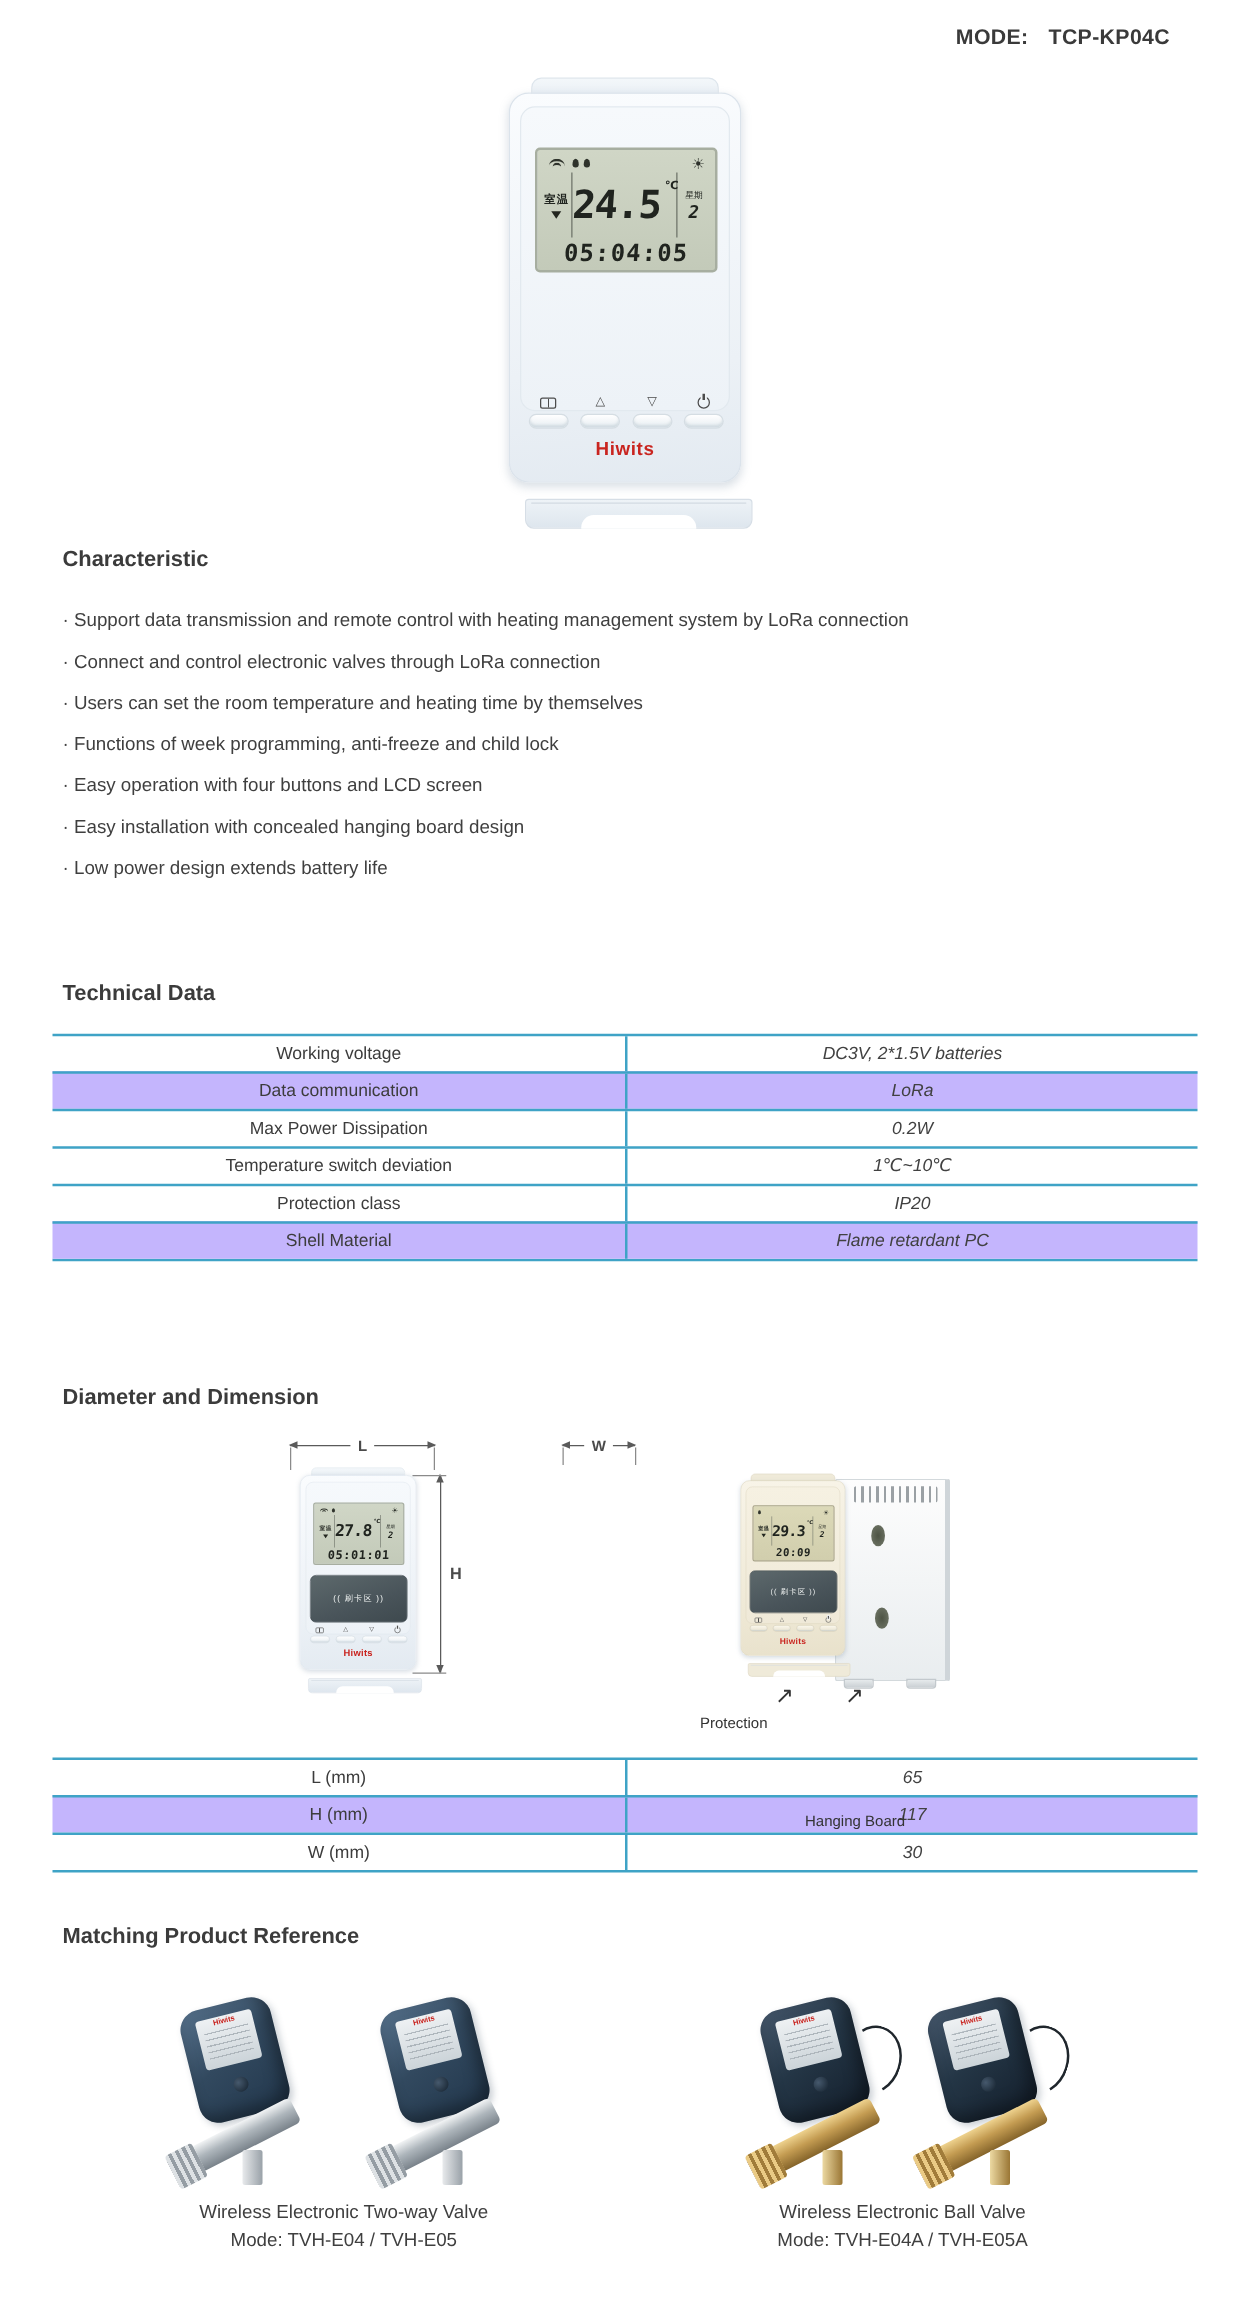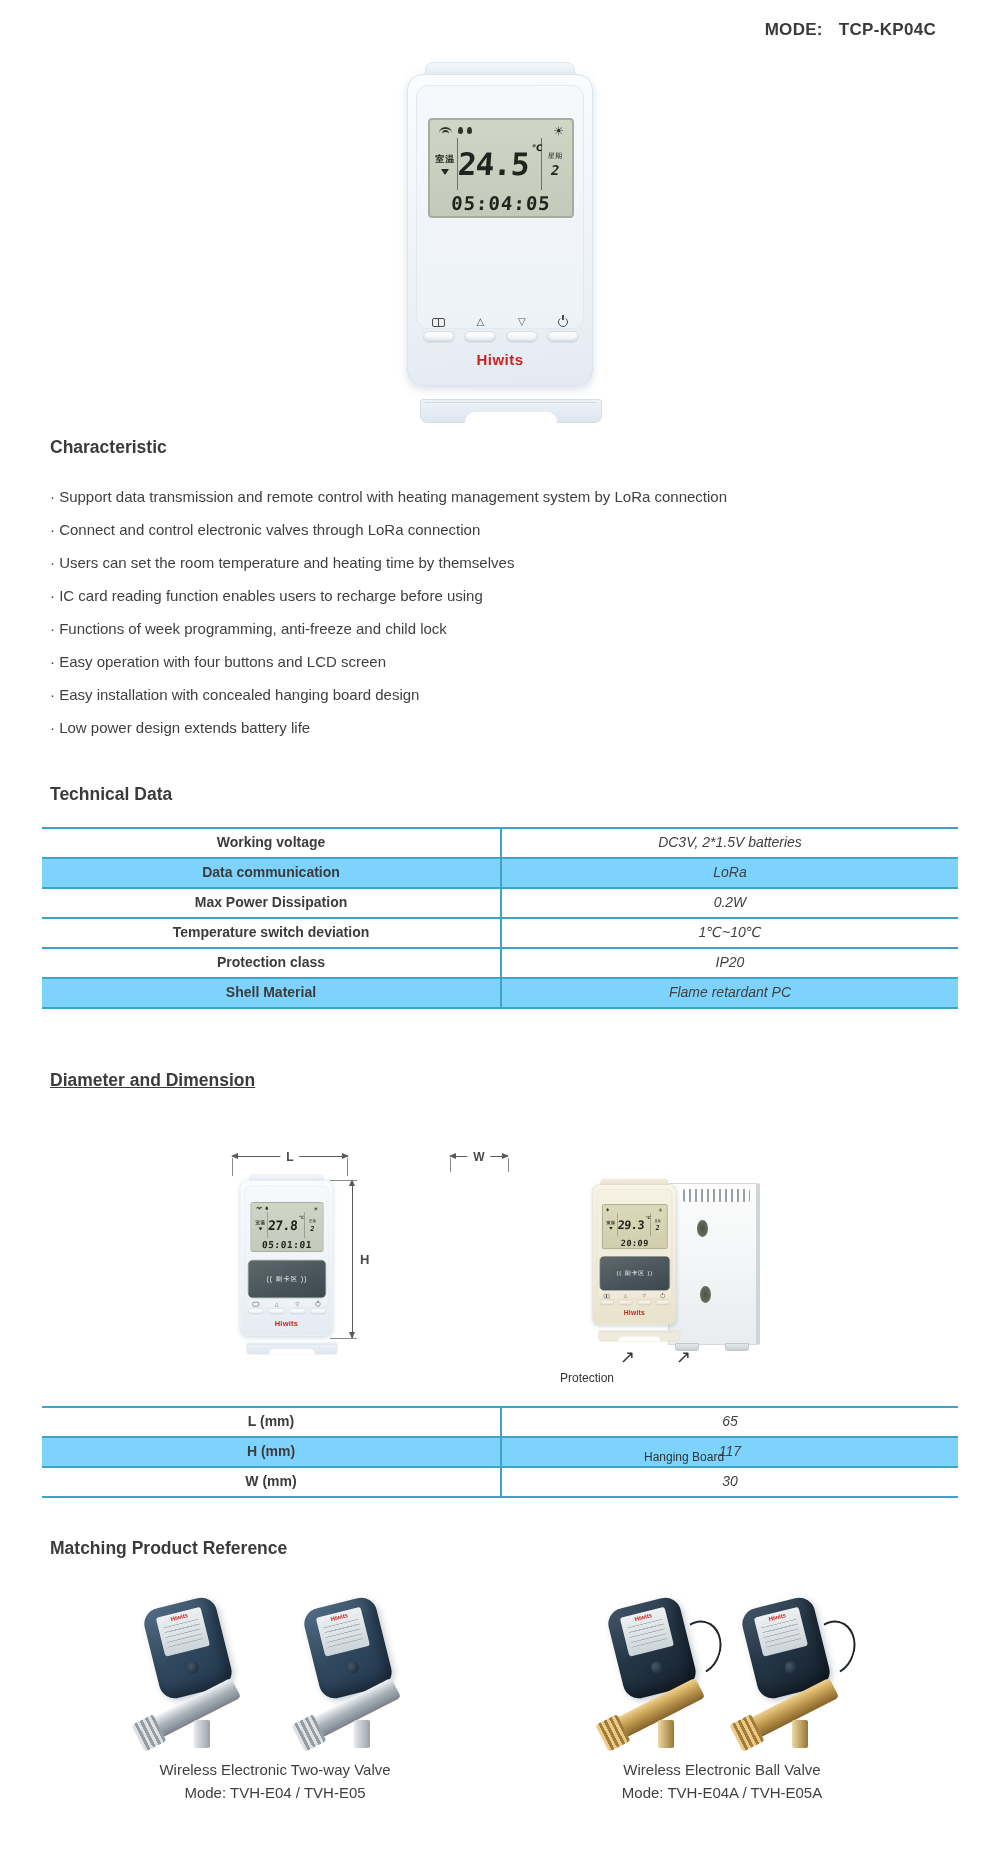--- a/index.html
+++ b/index.html
@@ -14,23 +14,23 @@
   
   .section-title { position:absolute; left:50px; font-size:17.5px; font-weight:bold; color:#3b3b3b; }
 
   
   .bullets { position:absolute; left:50px; top:480px; width:900px; list-style:none; }
   .bullets li { height:33px; line-height:33px; font-size:15px; color:#3f3f3f; white-space:nowrap; }
 
   
   .spec-table { position:absolute; left:42px; width:916px; border-bottom:2px solid #3fa3c6; }
   .spec-row { display:flex; height:30px; border-top:2px solid #3fa3c6; }
-  .spec-row.alt { background:#7dd3fc; }
+  .spec-row.alt { background:#c4b5fd; }
   .spec-row .cell { width:50%; text-align:center; line-height:26px; font-size:14px; }
-  .spec-row .cell.label { font-weight:bold; color:#3c3c3c; }
+  .spec-row .cell.label { font-weight:normal; color:#3c3c3c; }
   .spec-row .cell.value { border-left:2px solid #3fa3c6; color:#414141;font-style:italic; }
 
   
   .thermo { position:absolute; width:206px; height:350px; }
   .thermo .cap { position:absolute; left:28px; top:2px; width:150px; height:20px; background:linear-gradient(#f3f7fa,#e7edf3); border:1px solid #dde5ec; border-radius:8px 8px 0 0; }
   .thermo .tbody { position:absolute; left:10px; top:14px; width:186px; height:312px; background:linear-gradient(175deg,#fafcfe,#ecf1f6 70%,#e3eaf1); border:1px solid #dbe3eb; border-radius:16px; box-shadow:0 3px 8px rgba(120,140,160,.28); }
   .thermo .panel { position:absolute; left:8px; top:10px; width:168px; height:244px; border-radius:12px; background:linear-gradient(#f6f9fc,#edf2f7); border:1px solid #e2e9ef; }
   .thermo .lcd { position:absolute; left:11px; top:32px; width:146px; height:100px; background:linear-gradient(#d0d6c6,#c3cab9); border:2px solid #a7aea0; border-radius:4px; color:#20241f; overflow:hidden; }
   .lcd-top { height:18px; display:flex; align-items:center; padding:3px 8px 0; gap:4px; }
   .wifi { position:relative; width:16px; height:10px; }
@@ -179,21 +179,20 @@
       <div class="brand">Hiwits</div>
       <div class="base"></div>
     </div>
   </div>
 
   <h2 class="section-title" style="top:437px;">Characteristic</h2>
   <ul class="bullets">
     <li>· Support data transmission and remote control with heating management system by LoRa connection</li>
     <li>· Connect and control electronic valves through LoRa connection</li>
     <li>· Users can set the room temperature and heating time by themselves</li>
-    <li>· IC card reading function enables users to recharge before using</li>
     <li>· Functions of week programming, anti-freeze and child lock</li>
     <li>· Easy operation with four buttons and LCD screen</li>
     <li>· Easy installation with concealed hanging board design</li>
     <li>· Low power design extends battery life</li>
   </ul>
 
   <h2 class="section-title" style="top:784px;">Technical Data</h2>
   <div class="spec-table" style="top:827px;">
     <div class="spec-row">
         <div class="cell label">Working voltage</div>
@@ -214,21 +213,21 @@
     <div class="spec-row">
         <div class="cell label">Protection class</div>
         <div class="cell value">IP20</div>
       </div>
     <div class="spec-row alt">
         <div class="cell label">Shell Material</div>
         <div class="cell value">Flame retardant PC</div>
       </div>
   </div>
 
-  <h2 class="section-title" style="top:1070px;text-decoration:underline;">Diameter and Dimension</h2>
+  <h2 class="section-title" style="top:1107px;">Diameter and Dimension</h2>
 
   <div class="dim-h-line" style="left:232px; top:1156px; width:116px;">
     <span class="dlabel">L</span>
   </div>
   <div class="ext-tick" style="left:232px; top:1158px; width:1px; height:18px;"></div>
   <div class="ext-tick" style="left:347px; top:1158px; width:1px; height:18px;"></div>
 
   <div class="dim-v-line" style="left:352px; top:1180px; height:158px;">
     <span class="dlabel">H</span>
   </div>

